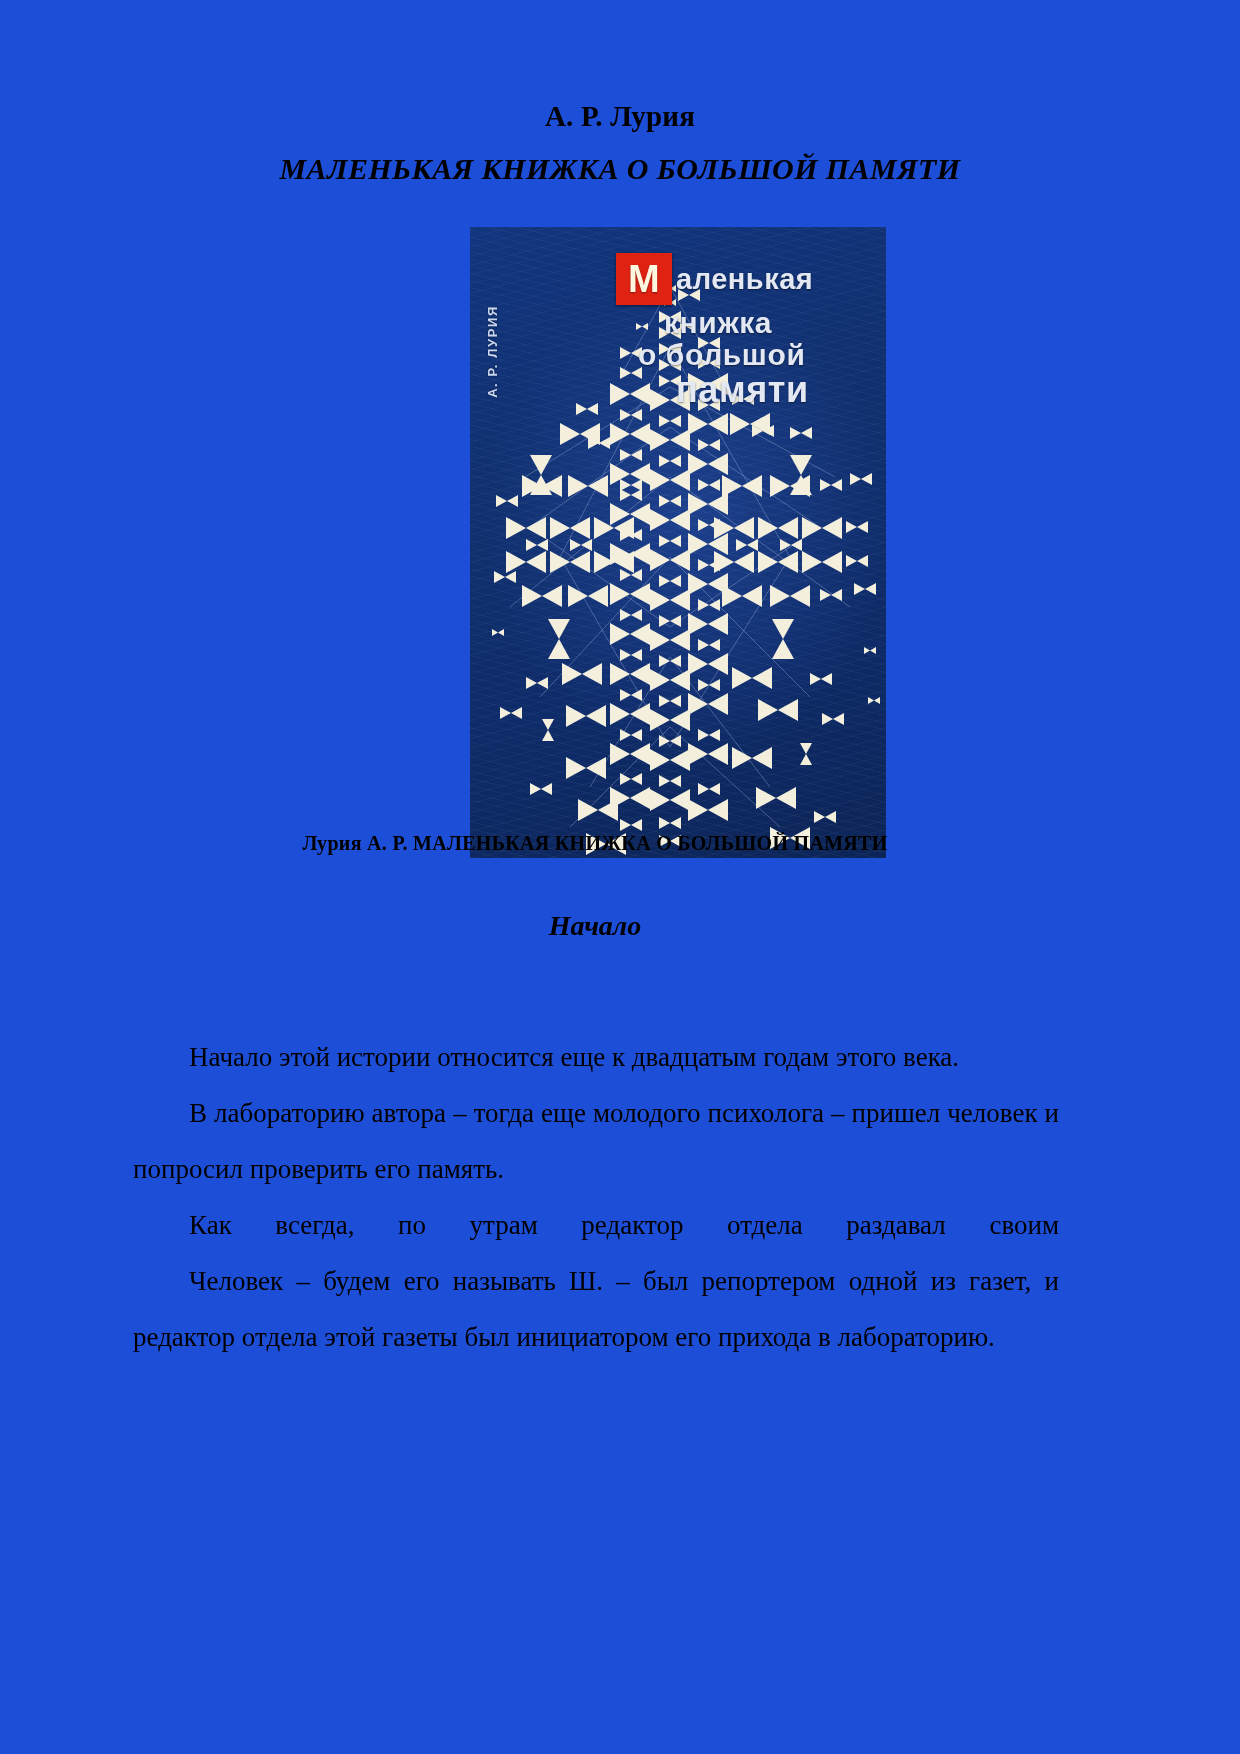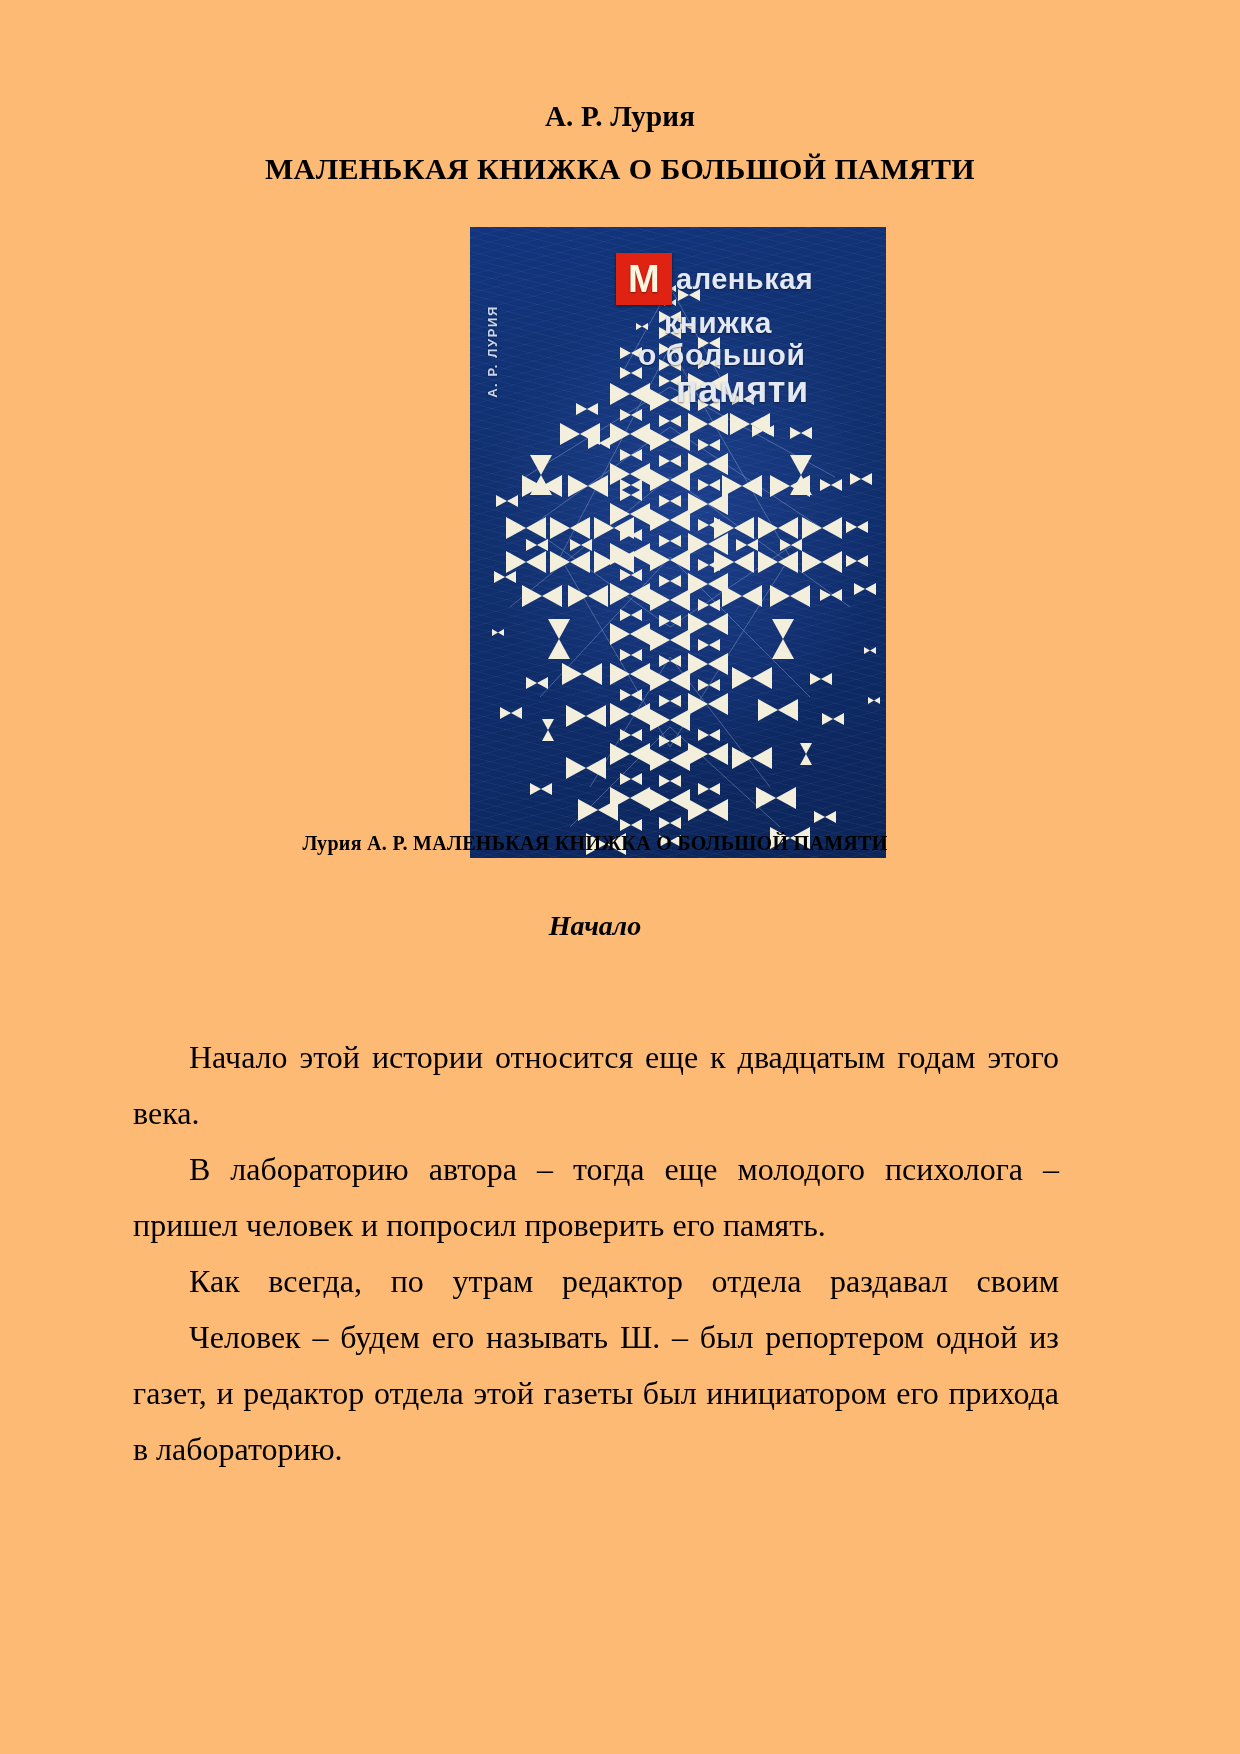--- a/index.html
+++ b/index.html
@@ -14,41 +14,42 @@
     font-family: "Liberation Serif", "DejaVu Serif", serif;
     color: #000000;
     overflow: hidden;
   }
 
   .page {
     position: absolute;
     left: 0; top: 0;
     width: 1240px;
     height: 1754px;
-    background: #fdba74;
+    background: #1d4ed8;
   }
 
   
   .doc-author {
     position: absolute;
     left: 0; top: 100px;
     width: 1240px;
     text-align: center;
     font-size: 29px;
     font-weight: bold;
     letter-spacing: 0.2px;
   }
   .doc-title {
     position: absolute;
     left: 0; top: 152px;
     width: 1240px;
     text-align: center;
     font-size: 30px;
     font-weight: bold;
     letter-spacing: 0.4px;
+    font-style: italic;
   }
   .section-title {
     position: absolute;
     left: 133px; top: 832px;
     width: 924px;
     text-align: center;
     font-size: 20px;
     font-weight: bold;
     letter-spacing: 0.3px;
   }
@@ -61,21 +62,21 @@
     font-weight: bold;
     font-style: italic;
   }
 
   
   .body-text {
     position: absolute;
     left: 133px;
     top: 1029px;
     width: 926px;
-    font-size: 32px;
+    font-size: 27px;
     line-height: 56px;
     text-align: justify;
     text-justify: inter-word;
   }
   .body-text p {
     margin: 0;
     text-indent: 56px;
   }
 
   

